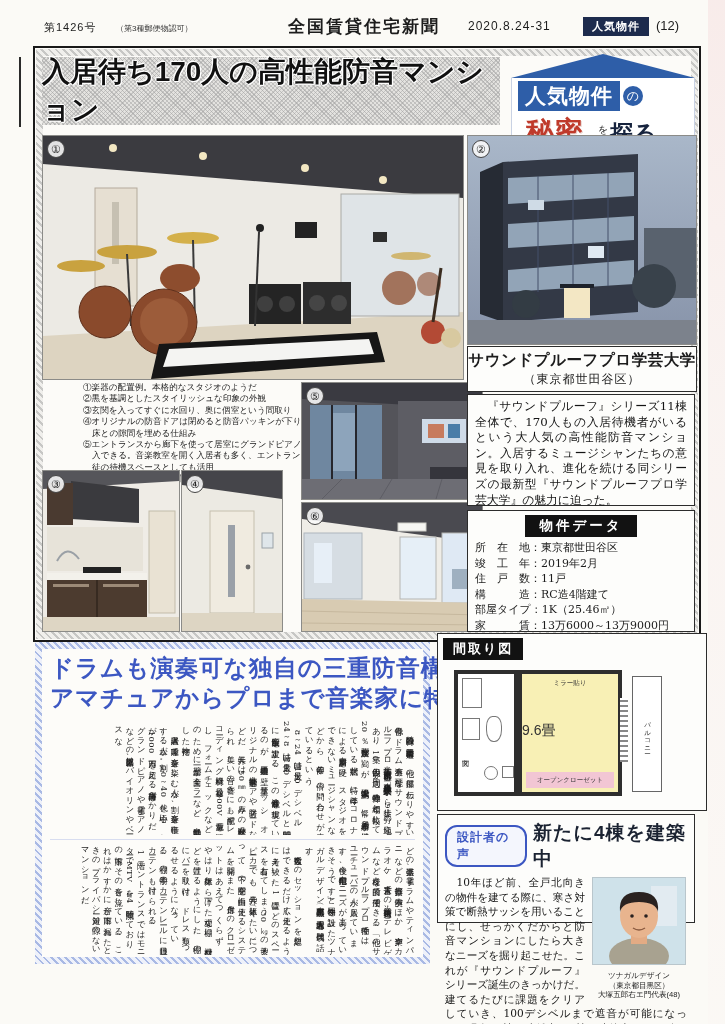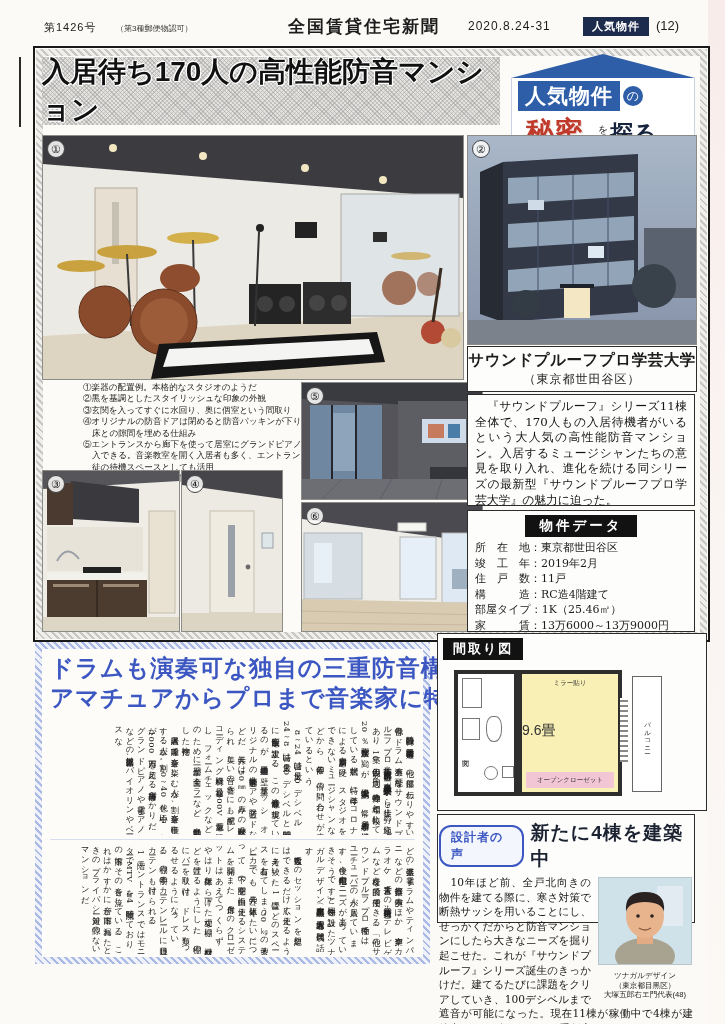--- a/index.html
+++ b/index.html
@@ -98,21 +98,21 @@
   <div class="abs scan-pink" style="right:0;top:0;width:17px;height:1024px;opacity:.6;"></div>
   <div class="abs" style="left:19px;top:57px;width:2px;height:70px;background:#2a2a2a;"></div>
 
   <div class="abs hdr-issue" style="left:44px;top:20px;">第1426号</div>
   <div class="abs hdr-postal" style="left:116px;top:23px;">（第3種郵便物認可）</div>
   <div class="abs hdr-title" style="left:288px;top:15px;">全国賃貸住宅新聞</div>
   <div class="abs hdr-date" style="left:468px;top:19px;">2020.8.24-31</div>
   <div class="abs hdr-tag" style="left:583px;top:17px;">人気物件</div>
   <div class="abs hdr-pageno" style="left:656px;top:18px;">(12)</div>
 
-  <div class="abs mainbox" style="left:33px;top:46px;width:664px;height:592px;padding-left:9px;">
+  <div class="abs mainbox" style="left:33px;top:46px;width:664px;height:592px;">
     <div class="chain-gray" style="position:absolute;inset:1px;"></div>
 
     <div class="abs banner" style="left:7px;top:9px;width:458px;height:68px;">
       <span>入居待ち170人の高性能防音マンション</span>
     </div>
 
     <div class="abs" style="left:476px;top:6px;width:184px;">
       <div class="badge-roof"></div>
       <div class="badge-body">
         <div class="badge-row1">
@@ -362,21 +362,21 @@
       </div>
 
       <div style="position:absolute;left:166px;top:28px;width:8px;height:64px;background:repeating-linear-gradient(0deg,#888 0 2px,#fff 2px 5px);"></div>
 
       <div style="position:absolute;left:178px;top:6px;width:28px;height:114px;border:1px solid #666;background:#fff;display:flex;align-items:center;justify-content:center;">
         <span class="fp-vert" style="font-size:6.5px;color:#333;">バルコニー</span>
       </div>
     </div>
   </div>
 
-  <div class="abs rbox" style="left:437px;top:814px;width:258px;height:109px;padding:5px 1px;box-sizing:border-box;">
+  <div class="abs rbox" style="left:437px;top:814px;width:258px;height:109px;padding:5px 7px;box-sizing:border-box;">
     <div style="display:flex;align-items:center;gap:6px;margin-bottom:3px;">
       <span class="dz-label">設計者の声</span>
       <span class="dz-head">新たに4棟を建築中</span>
     </div>
     <div>
       <div class="dz-photo">
         <svg width="92" height="86" viewBox="0 0 92 86" style="background:#cfe2ea;border:1px solid #b9c6cc;">
           <rect width="92" height="86" fill="#cfe2ea"></rect>
           <rect x="58" y="8" width="26" height="40" fill="#e6eef2" opacity=".8"></rect>
           <ellipse cx="46" cy="78" rx="30" ry="18" fill="#a8a290"></ellipse>

